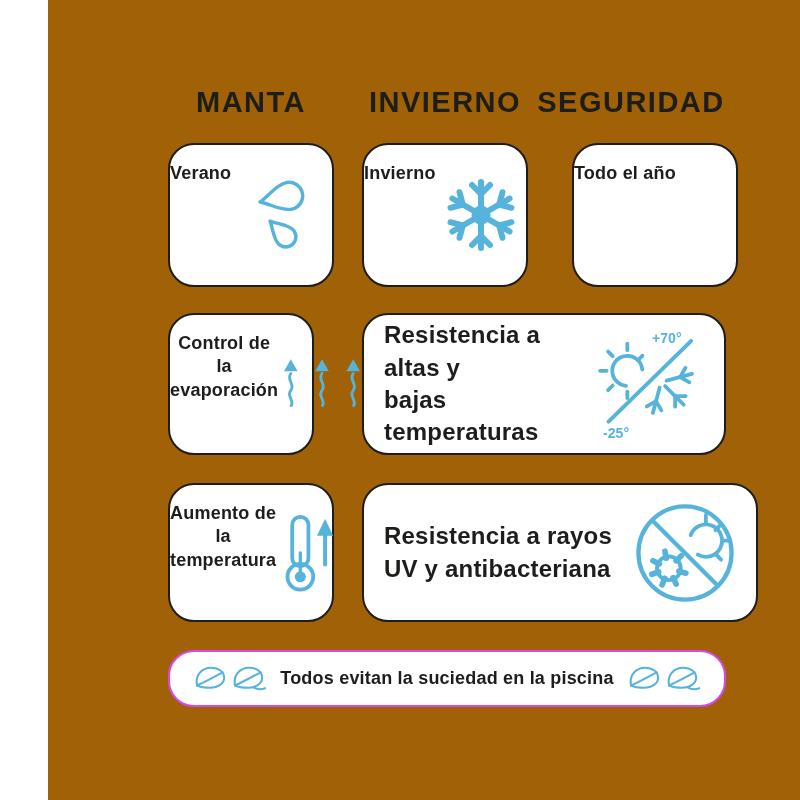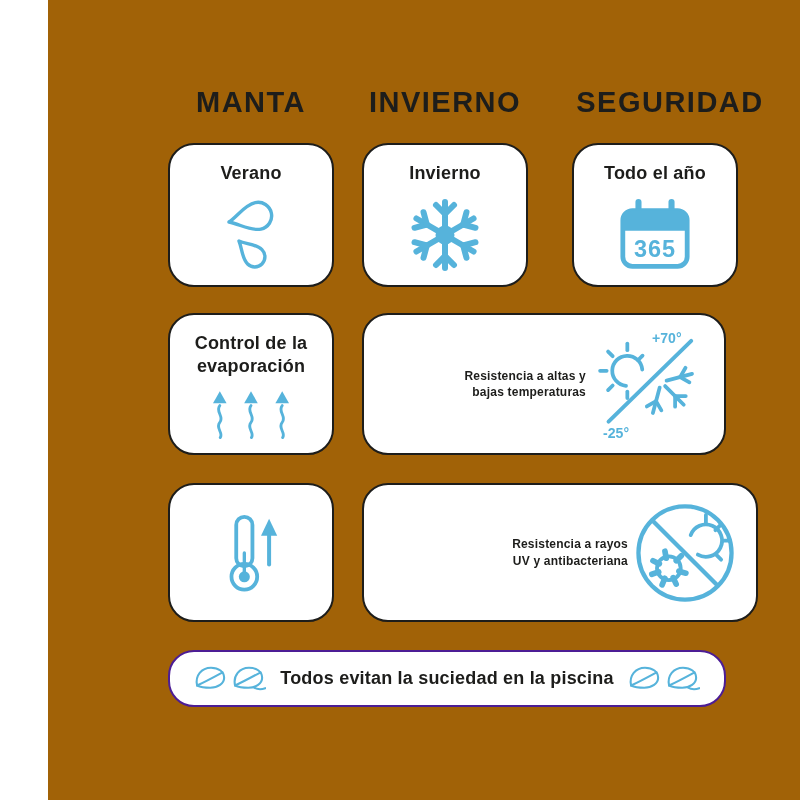--- a/index.html
+++ b/index.html
@@ -6,50 +6,50 @@
   .canvas{
     position:relative;width:800px;height:800px;background:#a16207;
     font-family:"Liberation Sans",sans-serif;color:#1d1d1b;overflow:hidden;margin-left:48px;
   }
   .col-header{
     position:absolute;top:86px;transform:translateX(-50%);
     font-size:29px;font-weight:bold;letter-spacing:1.5px;white-space:nowrap;color:#1d1d1b;
   }
   .card{
     position:absolute;border:2px solid #1d1d1b;border-radius:26px;background:#fff;
-    display:flex;flex-direction:column;box-sizing:border-box;
+    display:flex;flex-direction:row;box-sizing:border-box;
   }
   .card .title{
     font-weight:bold;font-size:18px;line-height:1.3;text-align:center;
     white-space:pre-line;margin-top:17px;letter-spacing:.2px;
   }
   .card .icon-slot{flex:1;display:flex;align-items:center;justify-content:center;width:100%;}
   .wide{flex-direction:row;align-items:center;}
   .wide .wide-text{
-    flex:1;font-weight:bold;font-size:12px;line-height:1.35;text-align:right;
+    flex:1;font-weight:bold;font-size:24px;line-height:1.35;text-align:left;
     white-space:pre-line;letter-spacing:.2px;padding-left:20px;
   }
   .wide .wide-icon{flex:0 0 auto;margin-right:14px;display:flex;align-items:center;}
   .bar{
     position:absolute;left:120px;top:650px;width:558px;height:57px;
-    border:2px solid #4c1d95;border-radius:26px;background:#fff;box-sizing:border-box;
+    border:2px solid #d946ef;border-radius:26px;background:#fff;box-sizing:border-box;
     display:flex;align-items:center;justify-content:center;gap:4px;
   }
   .bar .bar-text{font-weight:bold;font-size:18px;letter-spacing:.2px;margin:0 10px;white-space:nowrap;}
   svg{display:block;}
   svg text{font-family:"Liberation Sans",sans-serif;font-weight:bold;}
 </style>
 </head>
 <body>
 
 <div class="canvas">
 
   <div class="col-header" style="left:203px">MANTA</div>
   <div class="col-header" style="left:397px">INVIERNO</div>
-  <div class="col-header" style="left:622px">SEGURIDAD</div>
+  <div class="col-header" style="left:583px">SEGURIDAD</div>
 
   <div class="card" style="left:120px;top:143px;width:166px;height:144px">
     <div class="title">Verano</div>
     <div class="icon-slot">
       <svg width="74" height="86" viewBox="0 0 82 92" fill="none" stroke="#56b3db" stroke-linejoin="round">
         <path d="M0,-27 C 4.5,-16 15,-6 15,6 A 15,15 0 1 1 -15,6 C -15,-6 -4.5,-16 0,-27 Z" transform="translate(43,26) rotate(-102)" stroke-width="3.8"></path>
         <path d="M0,-27 C 4.5,-16 15,-6 15,6 A 15,15 0 1 1 -15,6 C -15,-6 -4.5,-16 0,-27 Z" transform="translate(42,67) rotate(-45) scale(0.75)" stroke-width="5"></path>
       </svg>
     </div>
   </div>
@@ -88,32 +88,23 @@
             <line x1="0" y1="-21" x2="-9" y2="-30"></line>
             <line x1="0" y1="-21" x2="9" y2="-30"></line>
           </g>
         <circle r="9.5" fill="#56b3db" stroke="none"></circle>
       </svg>
     </div>
   </div>
 
   <div class="card" style="left:524px;top:143px;width:166px;height:144px">
     <div class="title">Todo el año</div>
-    <div class="icon-slot">
-      <svg width="80" height="76" viewBox="0 0 92 86" fill="none" stroke="#56b3db">
-        <line x1="27" y1="5" x2="27" y2="18" stroke-width="7" stroke-linecap="round"></line>
-        <line x1="65" y1="5" x2="65" y2="18" stroke-width="7" stroke-linecap="round"></line>
-        <rect x="9" y="15" width="74" height="64" rx="11" stroke-width="5.5"></rect>
-        <path d="M9 38 V26 a11 11 0 0 1 11 -11 h52 a11 11 0 0 1 11 11 v12 z" fill="#56b3db" stroke="none"></path>
-        <text x="46" y="68" text-anchor="middle" font-size="27" letter-spacing="1" fill="#56b3db" stroke="none">365</text>
-      </svg>
-    </div>
-  </div>
-
-  <div class="card" style="left:120px;top:313px;width:166px;height:142px">
+  </div>
+
+  <div class="card" style="left:120px;top:313px;width:146px;height:142px">
     <div class="title">Control de la
 evaporación</div>
     <div class="icon-slot">
       <svg width="88" height="52" viewBox="0 0 110 64" fill="none" stroke="#56b3db" stroke-linecap="round">
         <g transform="translate(16,0)">
           <polygon points="0,1 -8.5,16 8.5,16" fill="#56b3db" stroke="none"></polygon>
           <path d="M0,19 C -6,26 6,33 0,40 C -6,47 5,53 0.5,59" stroke-width="3.6"></path>
         </g>
         <g transform="translate(55,0)">
           <polygon points="0,1 -8.5,16 8.5,16" fill="#56b3db" stroke="none"></polygon>
@@ -157,20 +148,22 @@
               <line x1="21" y1="0" x2="29" y2="8"></line>
             </g>
         </g>
         <text x="86" y="22" text-anchor="middle" font-size="15" fill="#56b3db" stroke="none">+70°</text>
         <text x="32" y="124" text-anchor="middle" font-size="15" fill="#56b3db" stroke="none">-25°</text>
       </svg>
     </div>
   </div>
 
   <div class="card" style="left:120px;top:483px;width:166px;height:139px">
+    <div class="title">Aumento de la
+temperatura</div>
     <div class="icon-slot">
       <svg width="62" height="80" viewBox="0 0 64 84" fill="none" stroke="#56b3db" stroke-linecap="round">
         <rect x="16.5" y="4" width="17" height="52" rx="8.5" stroke-width="4"></rect>
         <circle cx="25" cy="67" r="13.5" stroke-width="4"></circle>
         <line x1="25" y1="42" x2="25" y2="62" stroke-width="3.5"></line>
         <circle cx="25" cy="67" r="5.8" fill="#56b3db" stroke="none"></circle>
         <line x1="51" y1="54" x2="51" y2="22" stroke-width="4.2"></line>
         <polygon points="51,6 42.5,24 59.5,24" fill="#56b3db" stroke="none"></polygon>
       </svg>
     </div>

